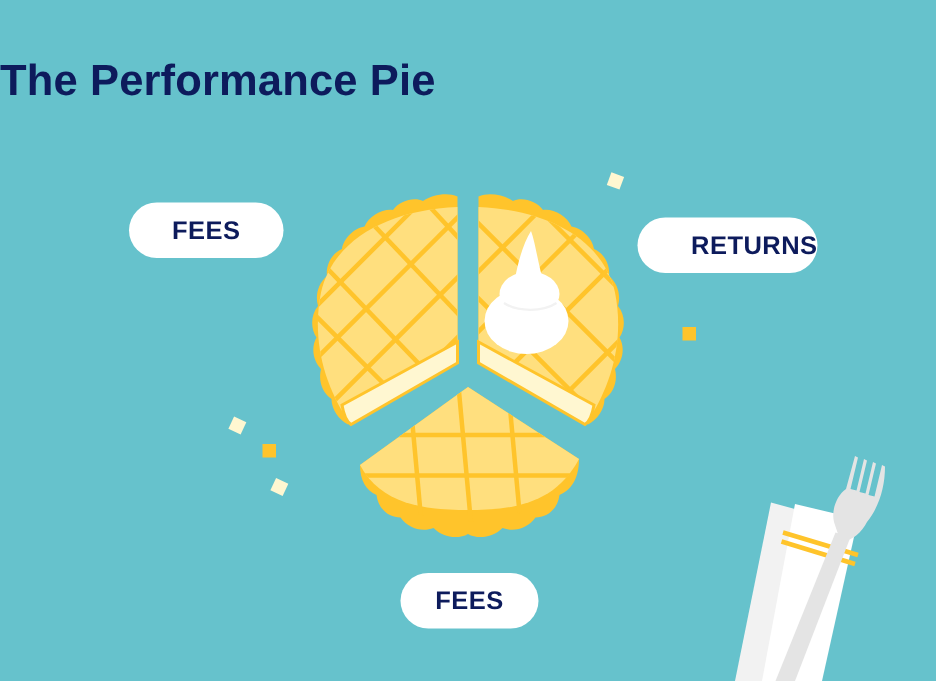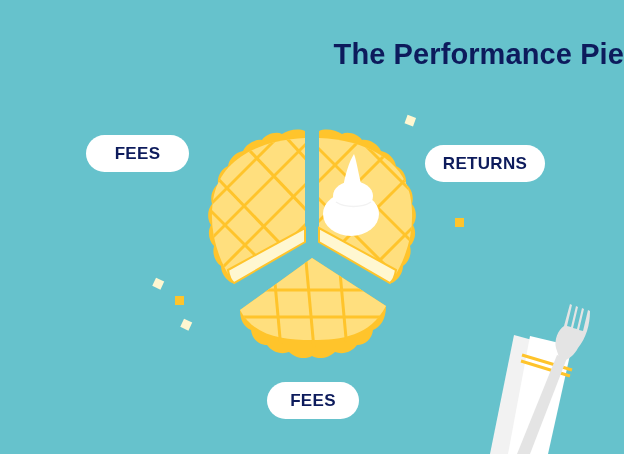--- a/index.html
+++ b/index.html
@@ -4,32 +4,32 @@
 <style>
   html, body { margin: 0; padding: 0; }
   body {
     width: 624px; height: 454px; overflow: hidden;
     background: #66c2cc;
     font-family: "Liberation Sans", sans-serif;
     position: relative;
   }
   .title {
     position: absolute; left: 0; top: 38px; width: 624px;
-    text-align: right; font-size: 29px; font-weight: bold;
+    text-align: left; font-size: 29px; font-weight: bold;
     color: #0d1b5c; letter-spacing: 0.1px;
   }
   .label {
     position: absolute; height: 37px; border-radius: 19px;
     background: #ffffff; color: #0d1b5c;
     font-size: 17px; font-weight: bold;
     display: flex; align-items: center; justify-content: center;
     letter-spacing: 0.3px;
   }
   #lbl-taxes { left: 86px; top: 135px; width: 103px; }
-  #lbl-returns { left: 425px; top: 145px; width: 120px; }
+  #lbl-returns { left: 425px; top: 145px; width: 120px; justify-content: flex-end; }
   #lbl-fees { left: 267px; top: 382px; width: 92px; }
   svg.art { position: absolute; left: 0; top: 0; }
 </style>
 </head>
 <body>
 
 <svg class="art" width="624" height="454" viewBox="0 0 624 454">
   <defs>
     <clipPath id="clipTL">
       <path d="M305,138 L305,240 L233,282 C215,255 208,225 214,195 C222,160 258,140 305,138 Z"></path>

